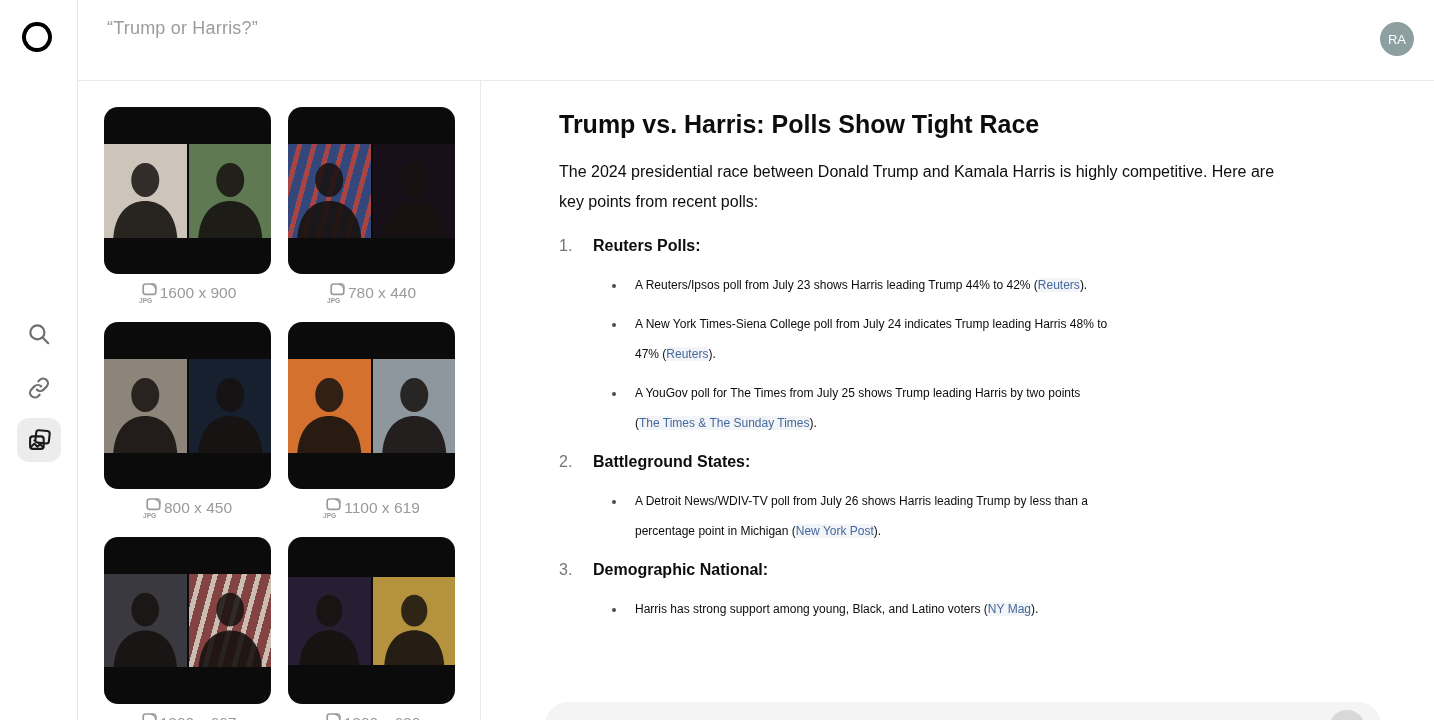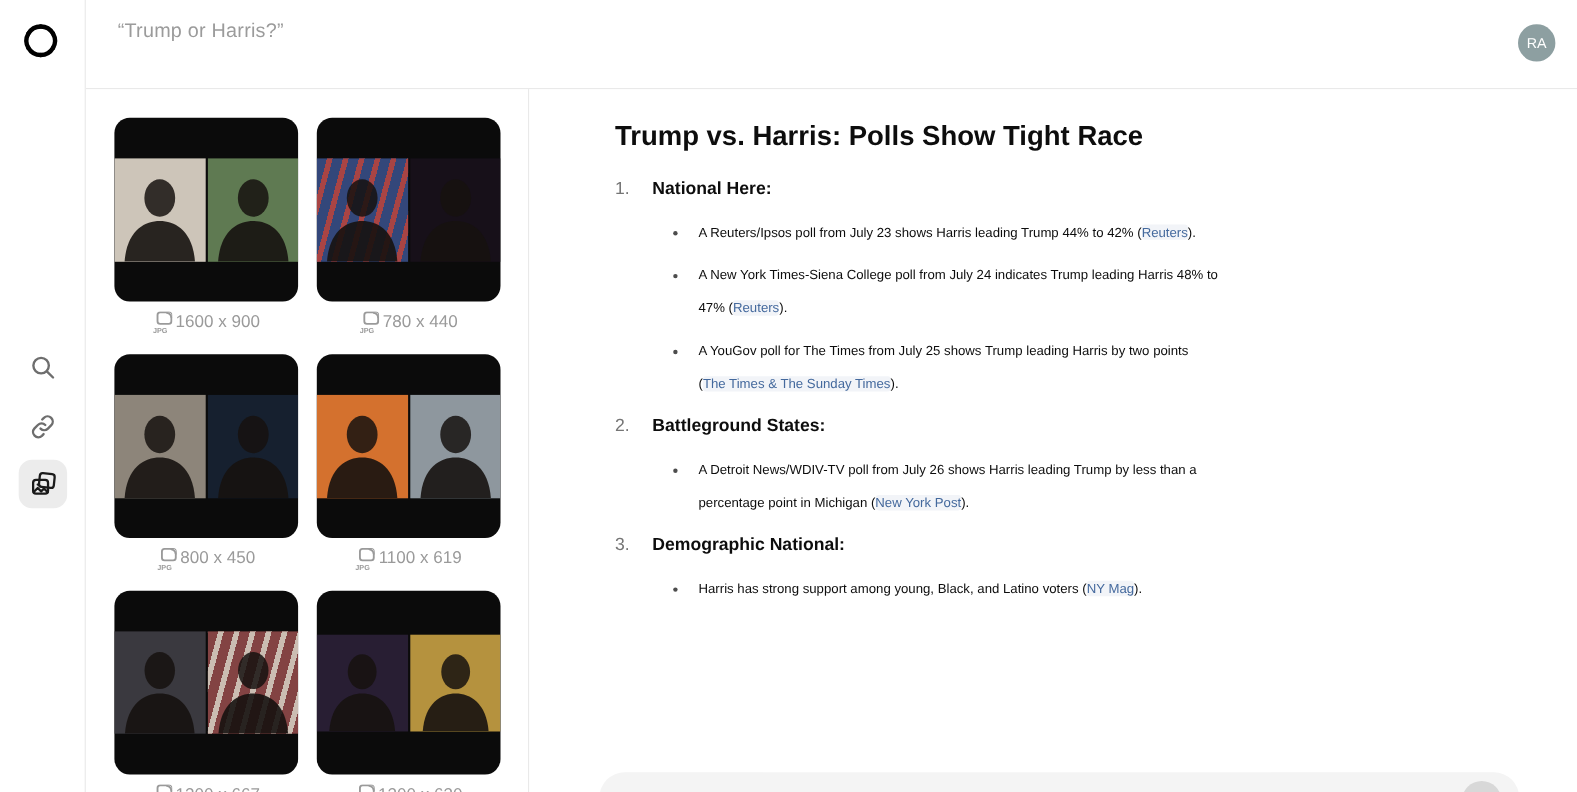--- a/index.html
+++ b/index.html
@@ -270,24 +270,26 @@
             <text x="0" y="20" font-size="6.6" font-weight="bold" fill="#9a9a9a" font-family="Liberation Sans, sans-serif">JPG</text>
           </svg>
           <span>1200 x 630</span>
         </div>
       </div>
     </div>
 </aside>
 
 <main class="content">
   <h1 class="page-title">Trump vs. Harris: Polls Show Tight Race</h1>
+  <p class="intro">The 2024 presidential race between Donald Trump and Kamala Harris is highly competitive. Here are
+key points from recent polls:</p>
   <div id="sections">
       <div class="section-head">
         <span class="num">1.</span>
-        <span class="heading">National Here:</span>
+        <span class="heading">Reuters Polls:</span>
       </div>
       <div class="bullet">A Reuters/Ipsos poll from July 23 shows Harris leading Trump 44% to 42% (<a class="cite">Reuters</a>).</div>
       <div class="bullet">A New York Times-Siena College poll from July 24 indicates Trump leading Harris 48% to
 47% (<a class="cite">Reuters</a>).</div>
       <div class="bullet">A YouGov poll for The Times from July 25 shows Trump leading Harris by two points
 (<a class="cite">The Times &amp; The Sunday Times</a>).</div>
       <div class="section-head">
         <span class="num">2.</span>
         <span class="heading">Battleground States:</span>
       </div>

